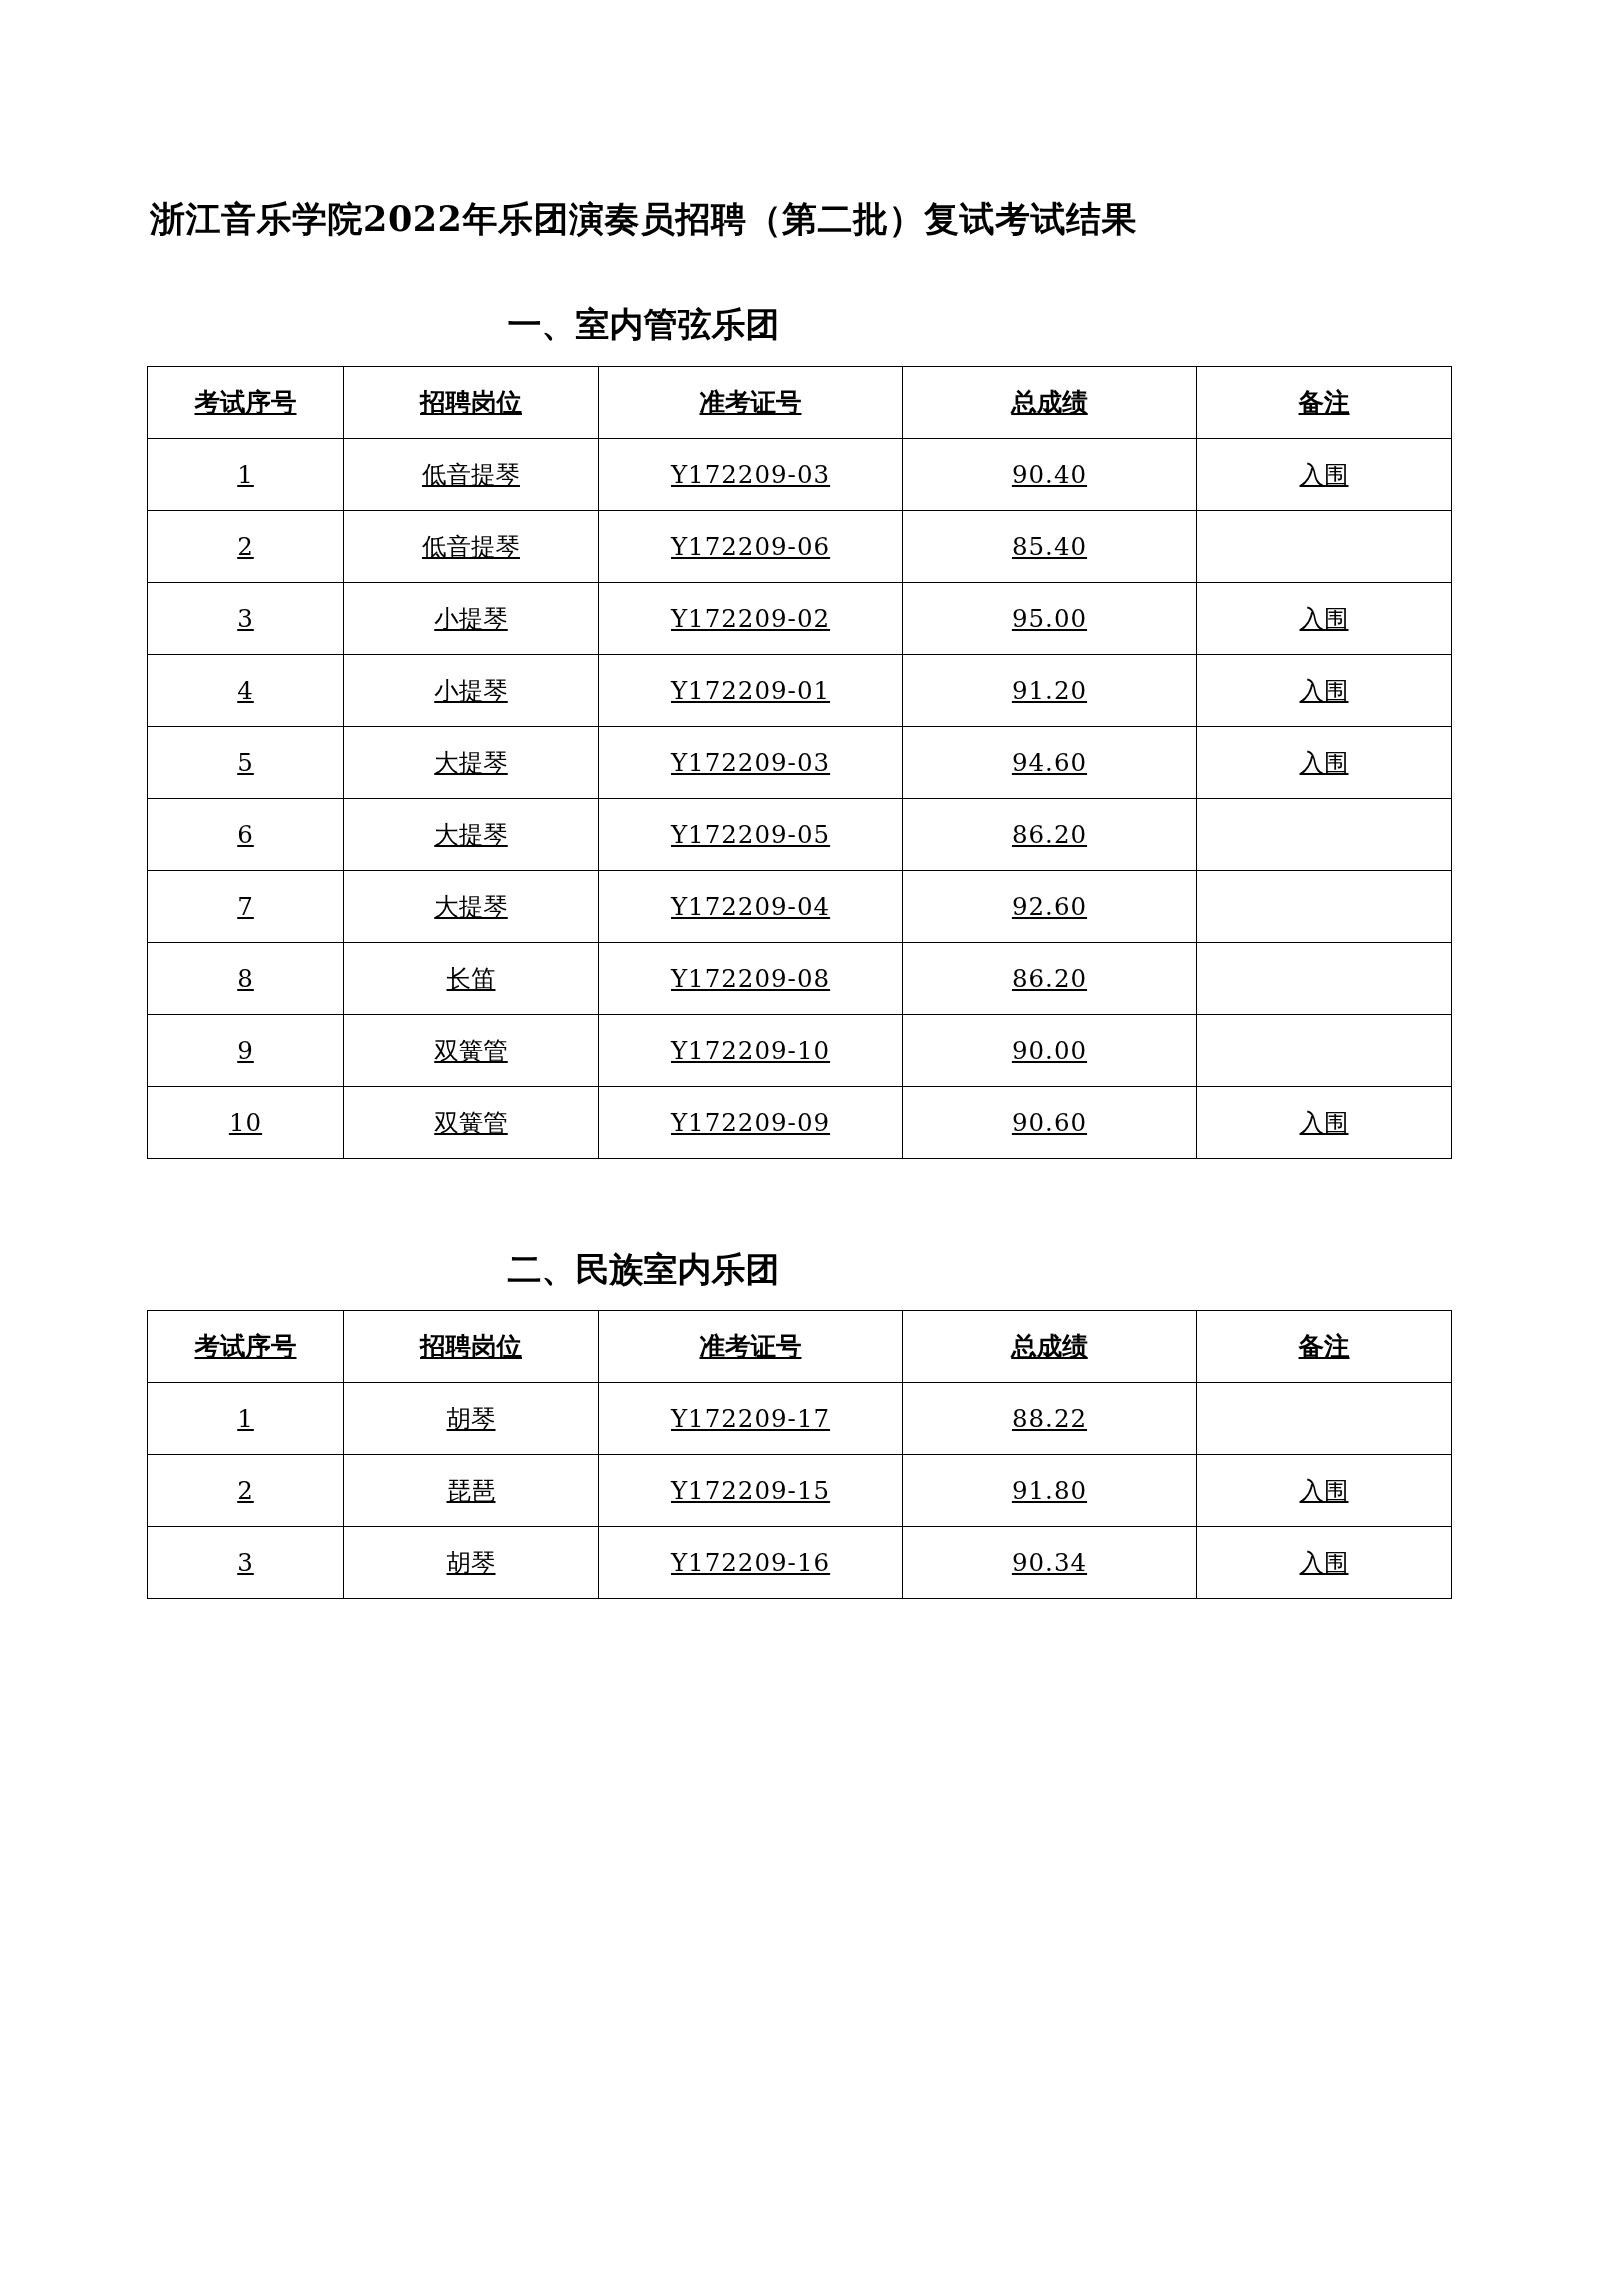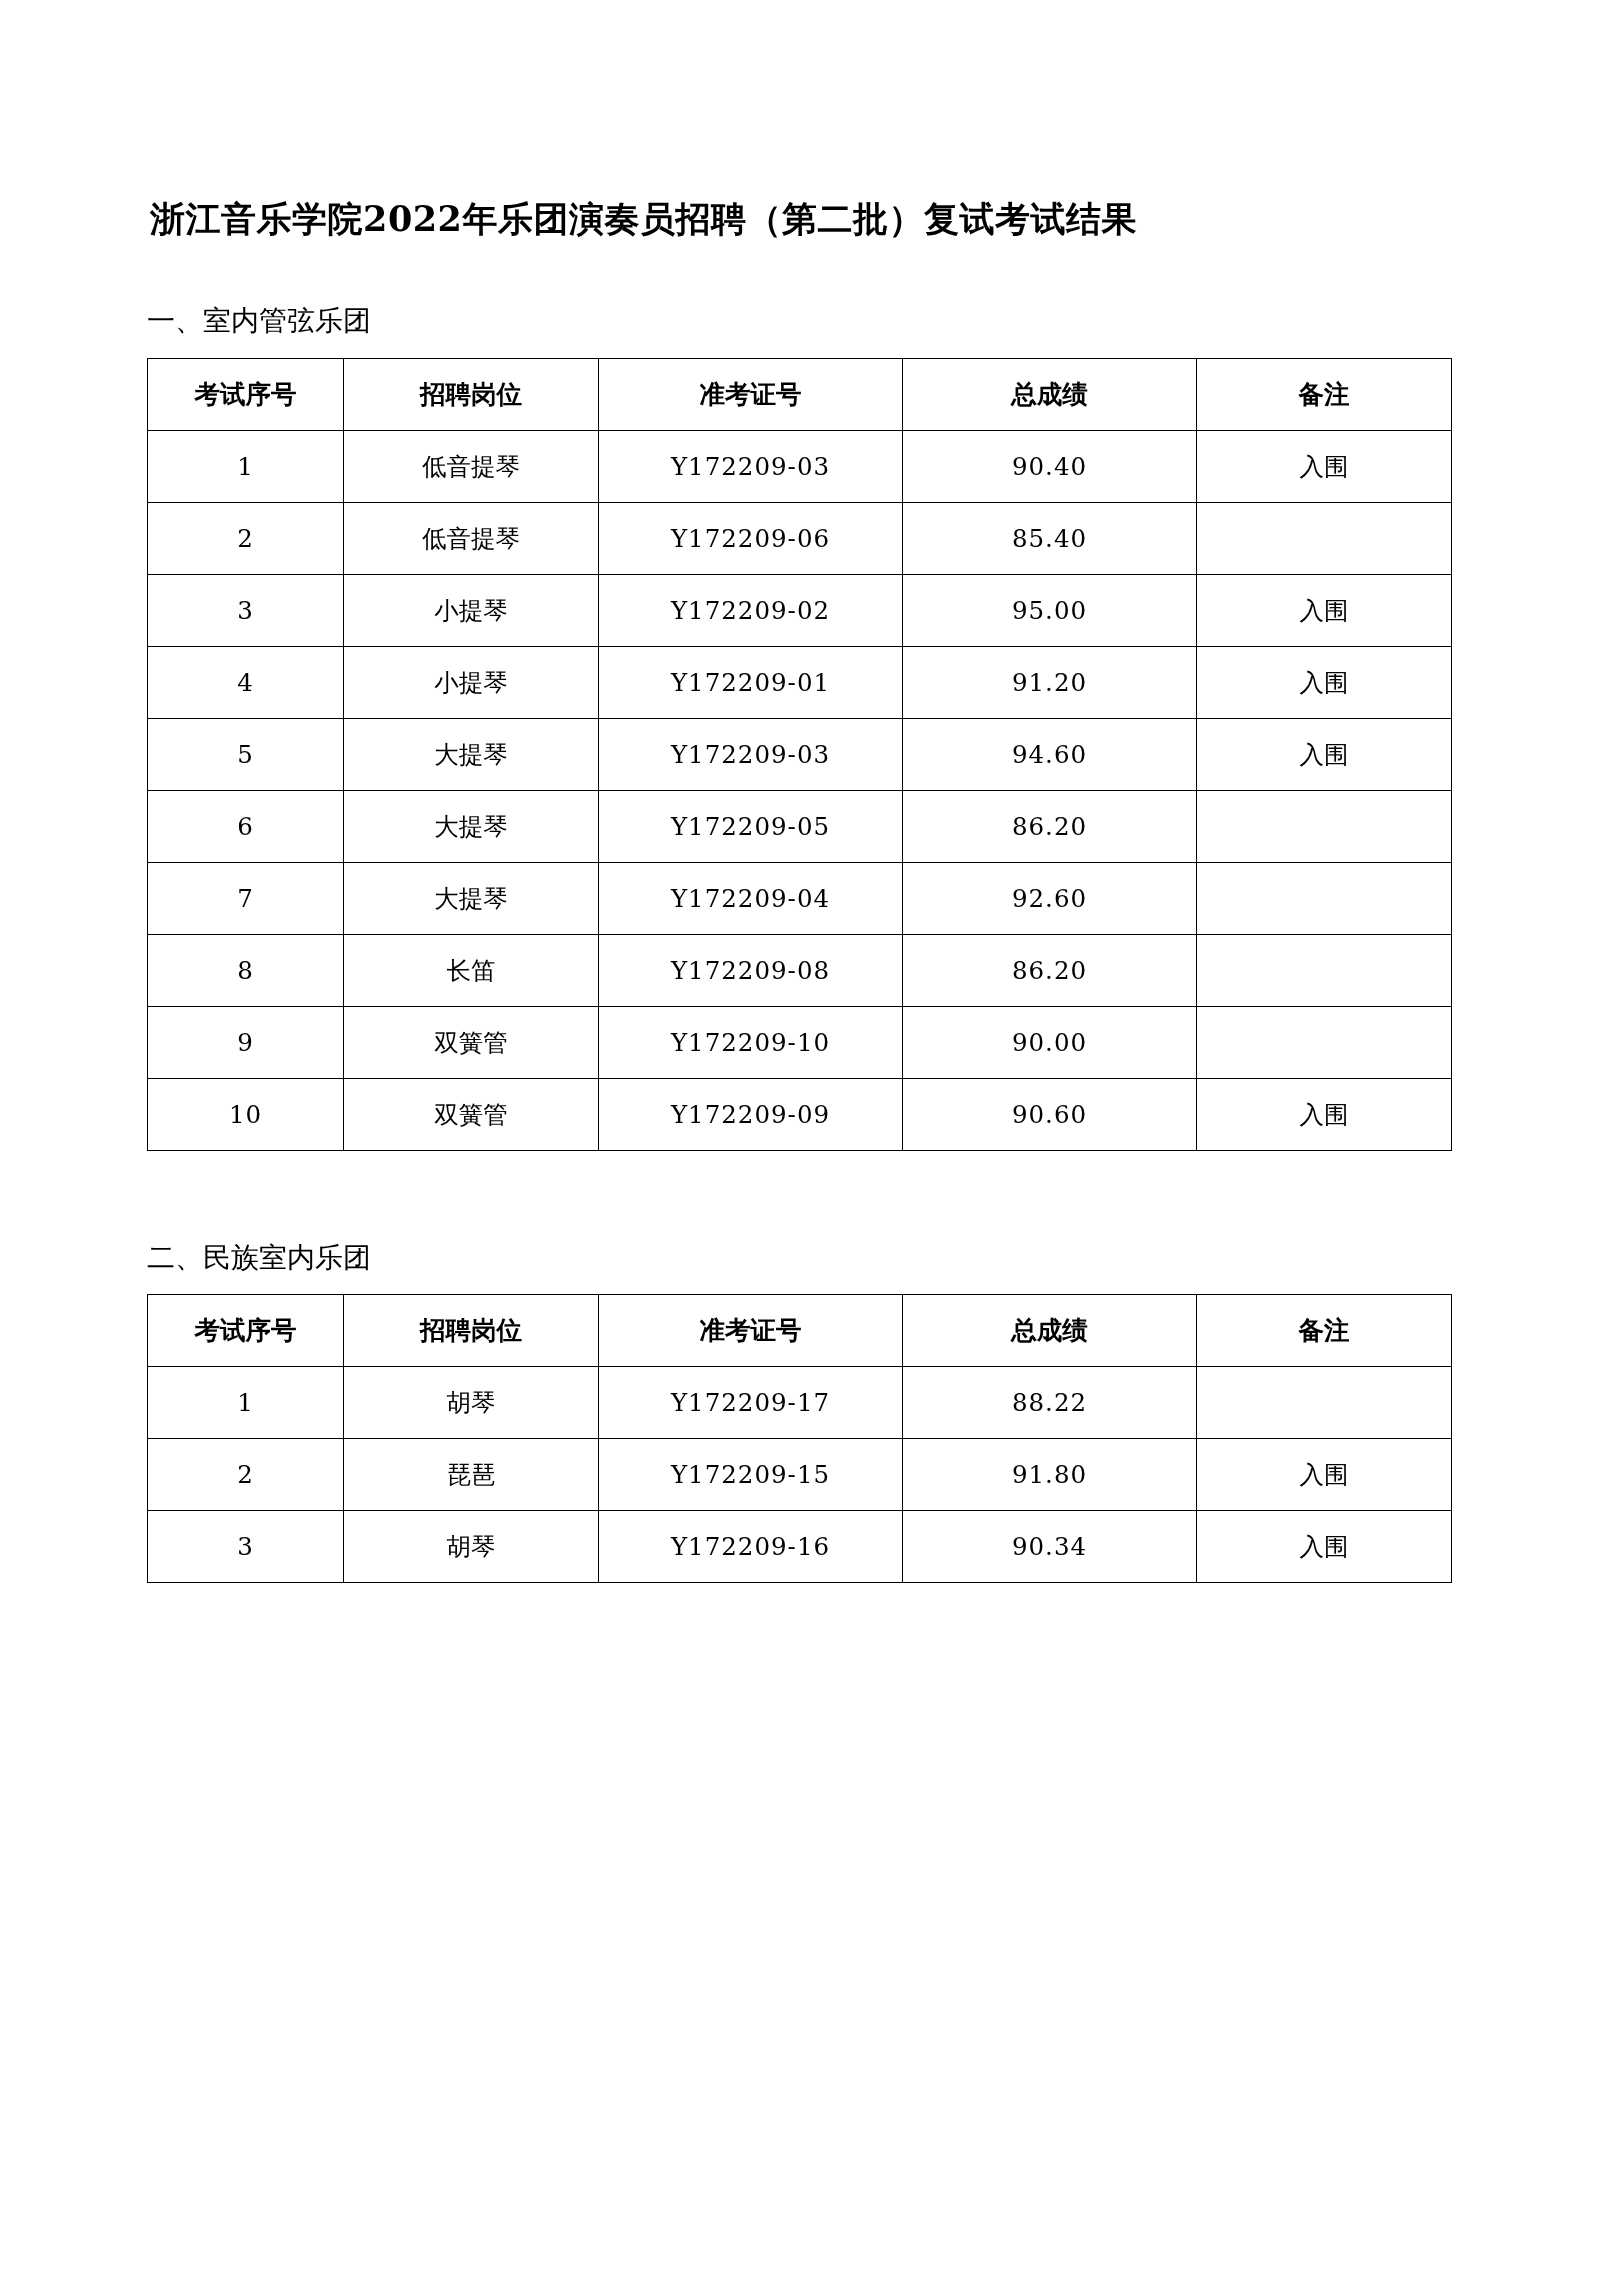--- a/index.html
+++ b/index.html
@@ -23,33 +23,35 @@
   }
   .doc-title {
     text-align: center;
     font-size: 35px;
     font-weight: bold;
     letter-spacing: 0.5px;
     margin: 49px 0 0 0;
     font-family: "DejaVu Serif", "Liberation Serif", serif;
   }
   .section-heading {
-    font-size: 28px;
-    font-weight: normal;
+    font-size: 34px;
+    font-weight: bold;
     margin: 59px 0 17.6px 0;
     font-family: "DejaVu Serif", "Liberation Serif", serif;
+    text-align: center;
   }
   .section-heading.second {
     margin-top: 88px;
   }
   table.result-table {
     border-collapse: collapse;
     width: 1304px;
     margin: 0 auto 0 0;
     table-layout: fixed;
+    text-decoration: underline;
   }
   table.result-table th,
   table.result-table td {
     border: 1.5px solid #000000;
     text-align: center;
     vertical-align: middle;
     font-size: 24.5px;
     height: 71px;
     padding: 0 3.9px;
   }

